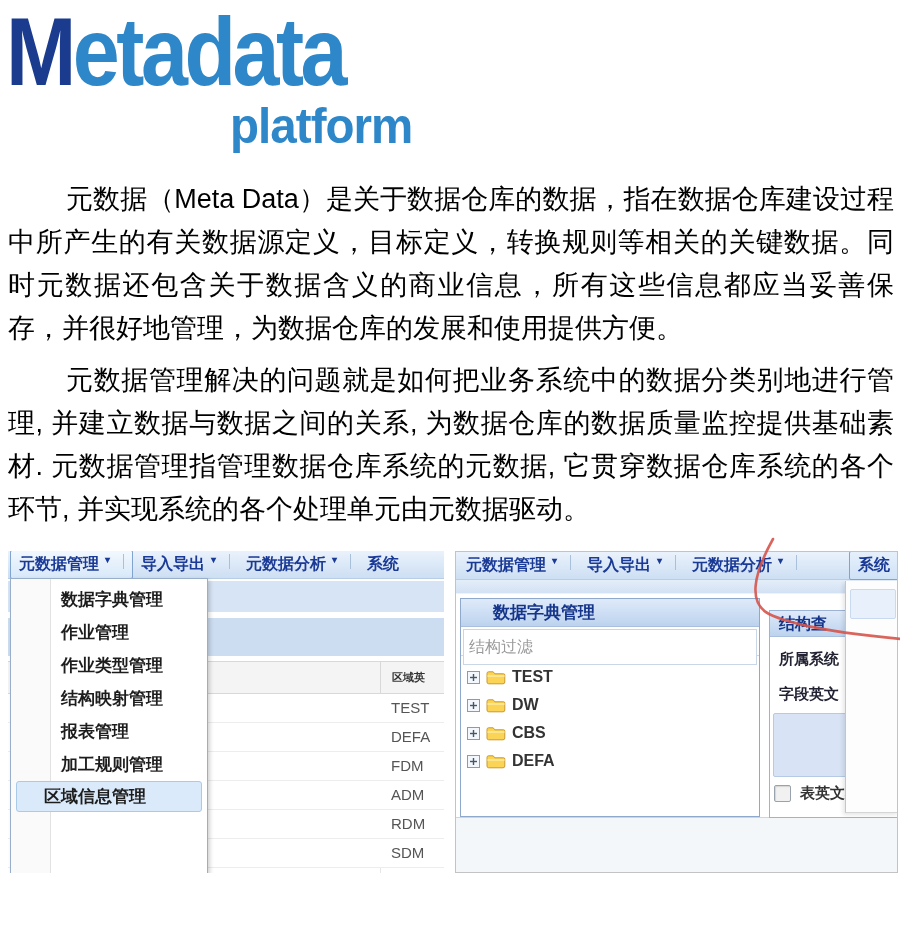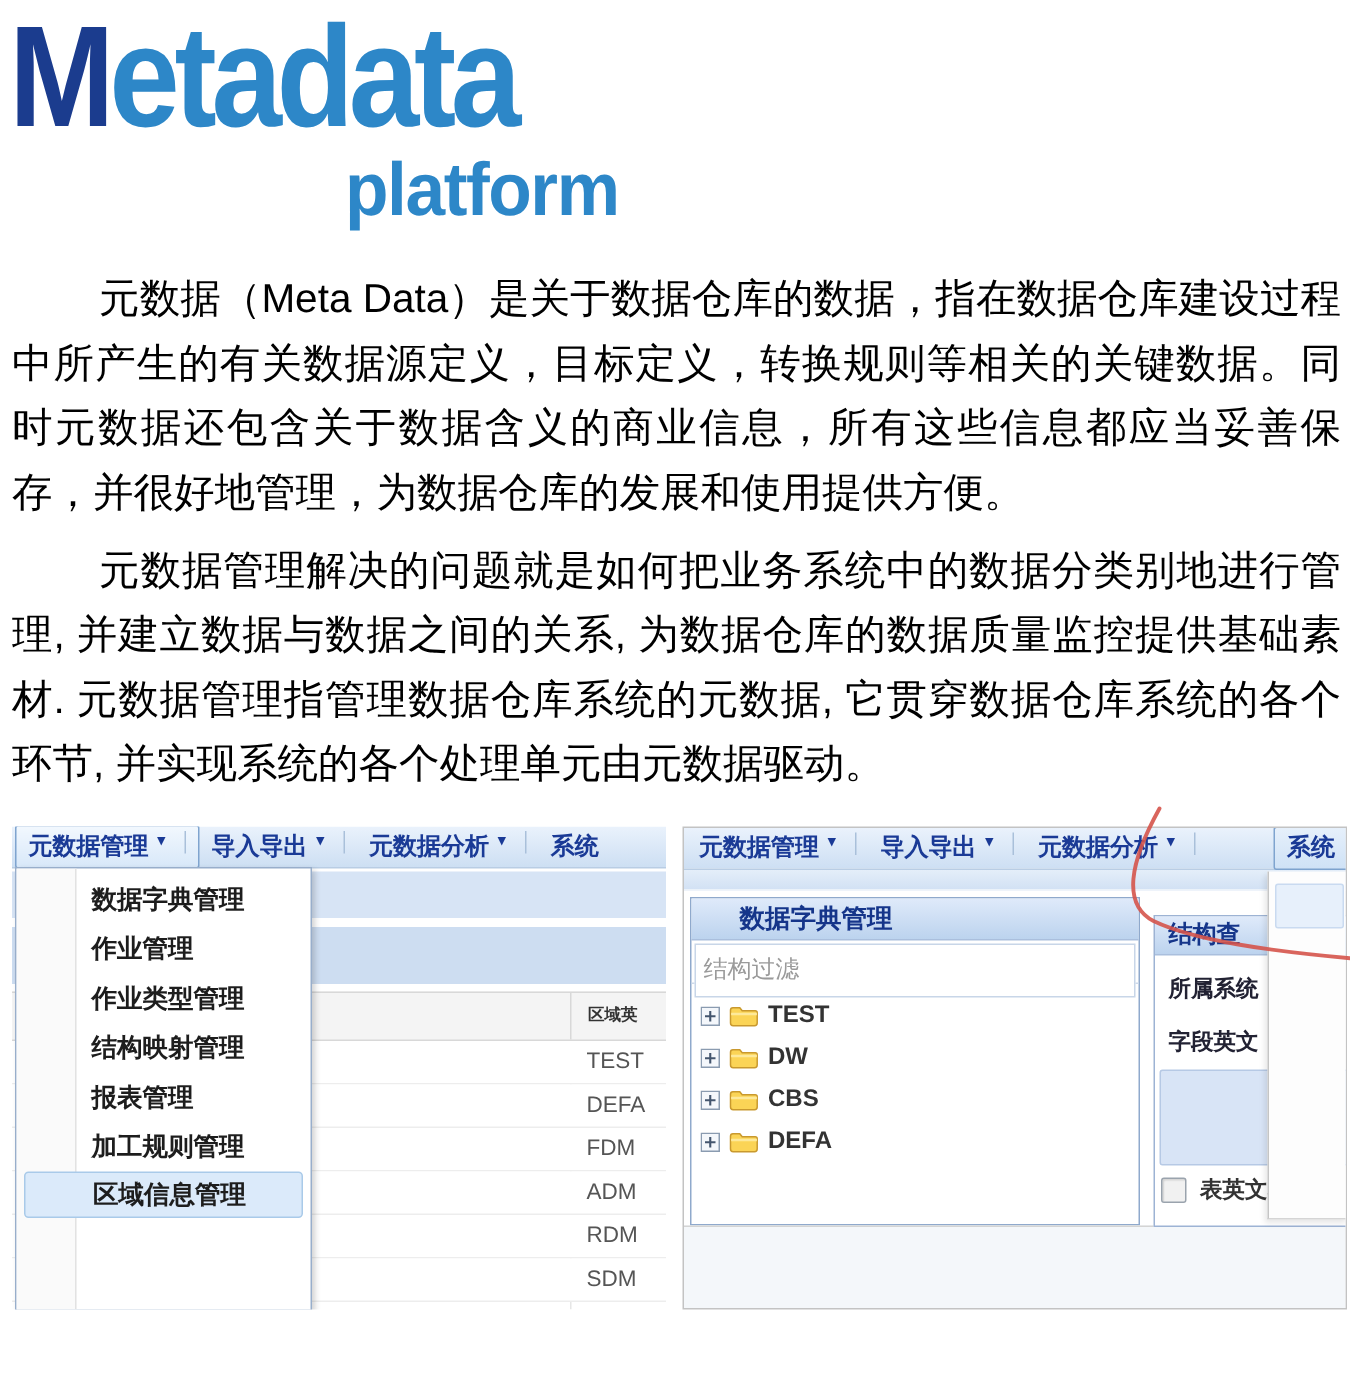--- a/index.html
+++ b/index.html
@@ -47,21 +47,21 @@
   .grid-rows { position:absolute; left:0; right:0; top:143px; }
   .grid-row  { height:29px; background:#fff; border-bottom:1px solid #ededed; }
   .grid-row .cell { display:block; padding-left:383px; line-height:28px; font-size:15px; color:#555; white-space:nowrap; }
 
   .dropdown { position:absolute; left:2px; top:27px; width:198px; height:296px; background:#fff;
               border:1px solid #98aecb; box-shadow:2px 2px 4px rgba(0,0,0,.18); z-index:5; overflow:hidden; }
   .dd-gutter { position:absolute; left:0; top:0; bottom:0; width:40px; background:#fafafa; border-right:1px solid #e2e2e2; }
   .dd-list { position:absolute; left:0; right:0; top:4px; }
   .dd-item { height:33px; line-height:33px; padding-left:50px; font-size:17px; font-weight:600;
              color:#1d1d1d; white-space:nowrap; cursor:default; }
-  .dd-item.highlighted { margin:0 5px; padding-left:45px; line-height:30px; height:31px;
+  .dd-item.highlighted { margin:0 5px; padding-left:27px; line-height:30px; height:31px;
              background:#dbeafa; border:1px solid #a9cae9; border-radius:3px; }
 
   
   .subbar { position:absolute; left:0; right:0; top:28px; height:14px;
             background:linear-gradient(#e4eef9,#d2e1f4); border-bottom:1px solid #eef3fa; }
   .tree-panel { position:absolute; left:4px; top:46px; width:300px; height:219px;
                 border:1px solid #8fa9cc; background:#fff; }
   .panel-header { height:28px; line-height:28px; background:linear-gradient(#dfeafa,#bcd3ee);
                   border-bottom:1px solid #aabfdd; font-size:17px; font-weight:bold; color:#15358a;
                   padding-left:32px; white-space:nowrap; overflow:hidden; }

